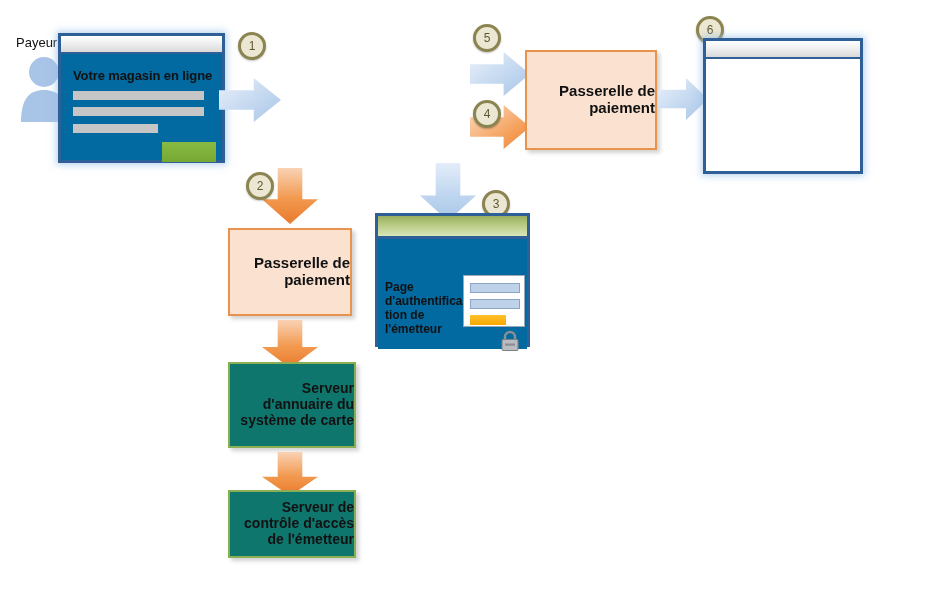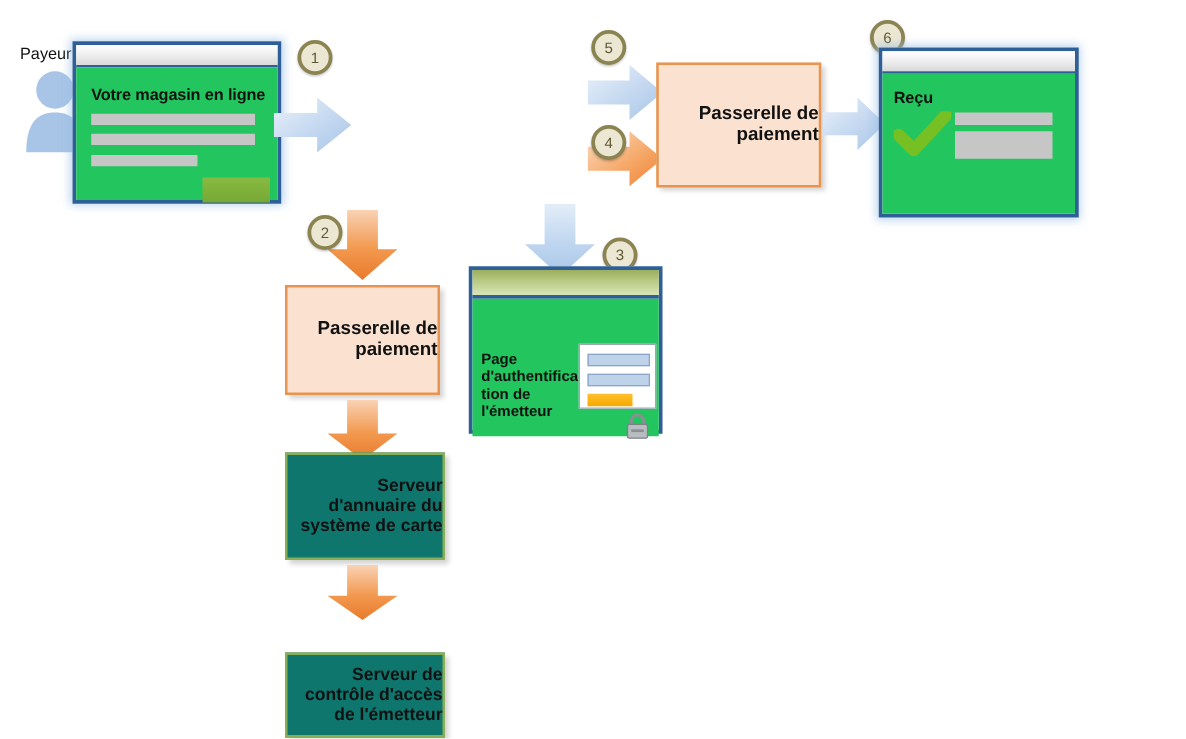--- a/index.html
+++ b/index.html
@@ -28,21 +28,21 @@
     box-shadow: 0 0 7px 2px rgba(150,190,230,0.65);
   }
   .window .titlebar {
     height: 16px;
     background: linear-gradient(to bottom, #ffffff 0%, #f2f2f2 40%, #d9d9d9 100%);
     border-bottom: 2px solid #2e5f96;
   }
   .window .wbody {
     position: relative;
     height: calc(100% - 18px);
-    background: #22c55e;
+    background: #0369a1;
   }
   .win-title {
     position: absolute;
     font-weight: bold;
     color: #111111;
     letter-spacing: -0.1px;
     white-space: nowrap;
   }
   .bar {
     position: absolute;
@@ -209,30 +209,20 @@
 
   <div class="pbox orange" style="left:525px; top:50px; width:132px; height:100px;">
     <span>Passerelle de paiement</span>
   </div>
 
   <div class="arrow blue arrow-right" style="left:658px; top:78px; width:50px; height:42px;"></div>
   <div class="badge" style="left:696px; top:16px;">6</div>
 
   <div class="window" style="left:703px; top:38px; width:160px; height:136px;">
     <div class="titlebar"></div>
-    <div class="wbody">
-      <div class="win-title" style="left:9px; top:11px; font-size:13px;">Reçu</div>
-      <div class="icon-abs" style="left:9px; top:30px;">
-        <svg width="46" height="38" viewBox="0 0 46 38">
-          <path d="M4 19 L16 31 L42 3" fill="none" stroke="#76c023" stroke-width="10" stroke-linecap="round" stroke-linejoin="round"></path>
-        </svg>
-      </div>
-      <div class="bar" style="left:58px; top:31px; width:78px; height:10px;"></div>
-      <div class="bar" style="left:58px; top:46px; width:78px; height:22px;"></div>
-    </div>
   </div>
 
   <div class="window auth" style="left:375px; top:213px; width:155px; height:134px;">
     <div class="titlebar"></div>
     <div class="wbody">
       <div class="auth-label" style="left:7px; top:41px; width:72px;">Page d'authentifica-tion de l'émetteur</div>
       <div class="auth-form" style="left:85px; top:36px; width:62px; height:52px;">
         <div class="auth-input" style="left:6px; top:7px; width:50px; height:10px;"></div>
         <div class="auth-input" style="left:6px; top:23px; width:50px; height:10px;"></div>
         <div class="auth-submit" style="left:6px; top:39px; width:36px; height:10px;"></div>
@@ -252,17 +242,17 @@
   </div>
 
   <div class="arrow orange arrow-down vert" style="left:262px; top:320px; width:56px; height:48px;"></div>
 
   <div class="pbox green" style="left:228px; top:362px; width:128px; height:86px;">
     <span>Serveur d'annuaire du système de carte</span>
   </div>
 
   <div class="arrow orange arrow-down vert" style="left:262px; top:452px; width:56px; height:44px;"></div>
 
-  <div class="pbox green" style="left:228px; top:490px; width:128px; height:68px;margin-top:32px;">
+  <div class="pbox green" style="left:228px; top:490px; width:128px; height:68px;">
     <span>Serveur de contrôle d'accès de l'émetteur</span>
   </div>
 
 </div>
 
 </body></html>

